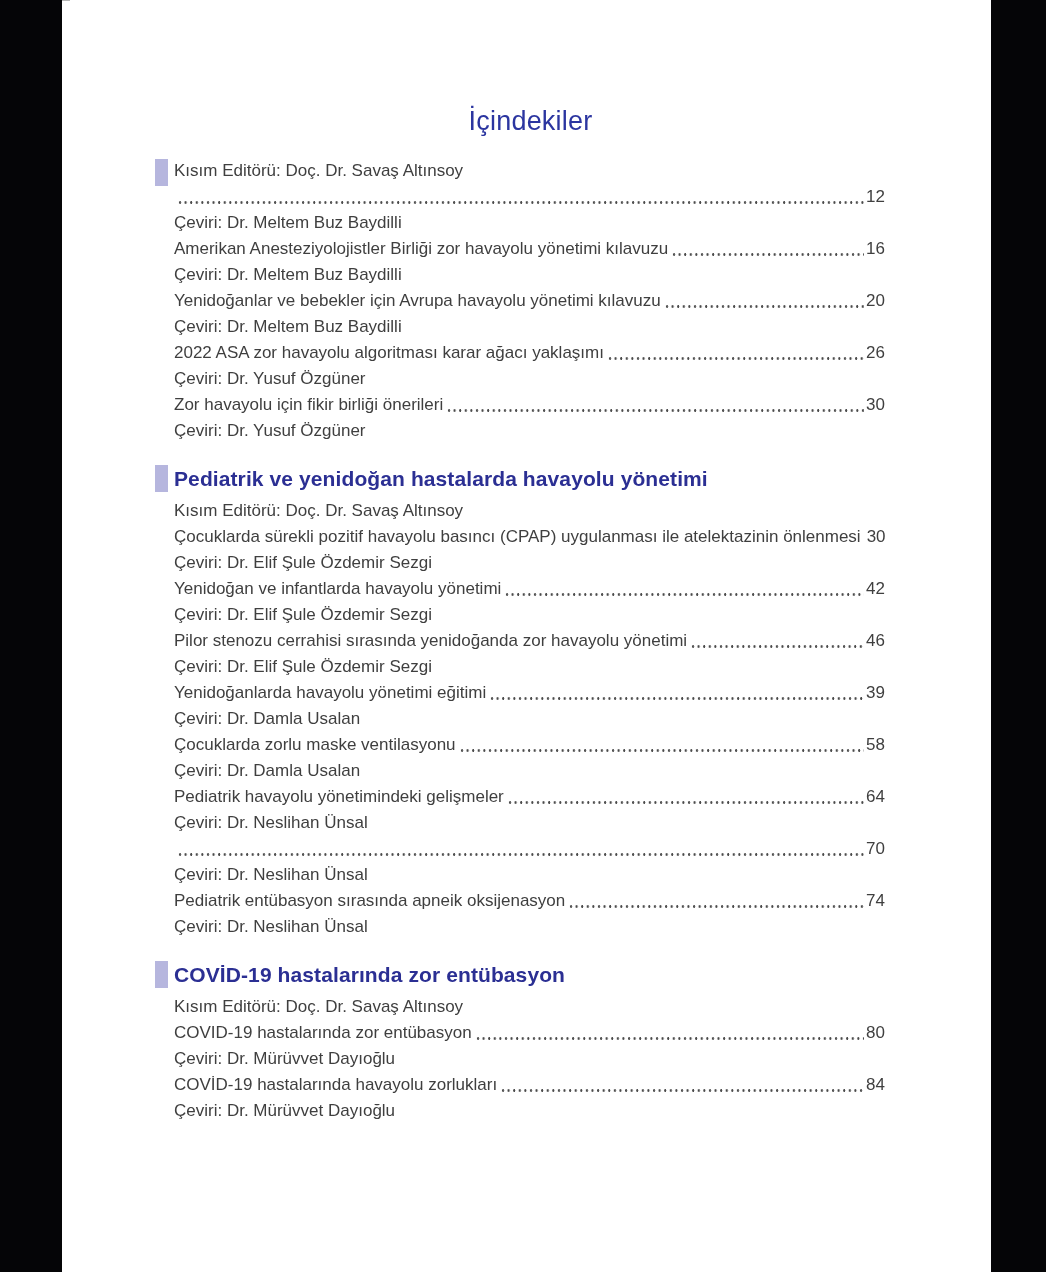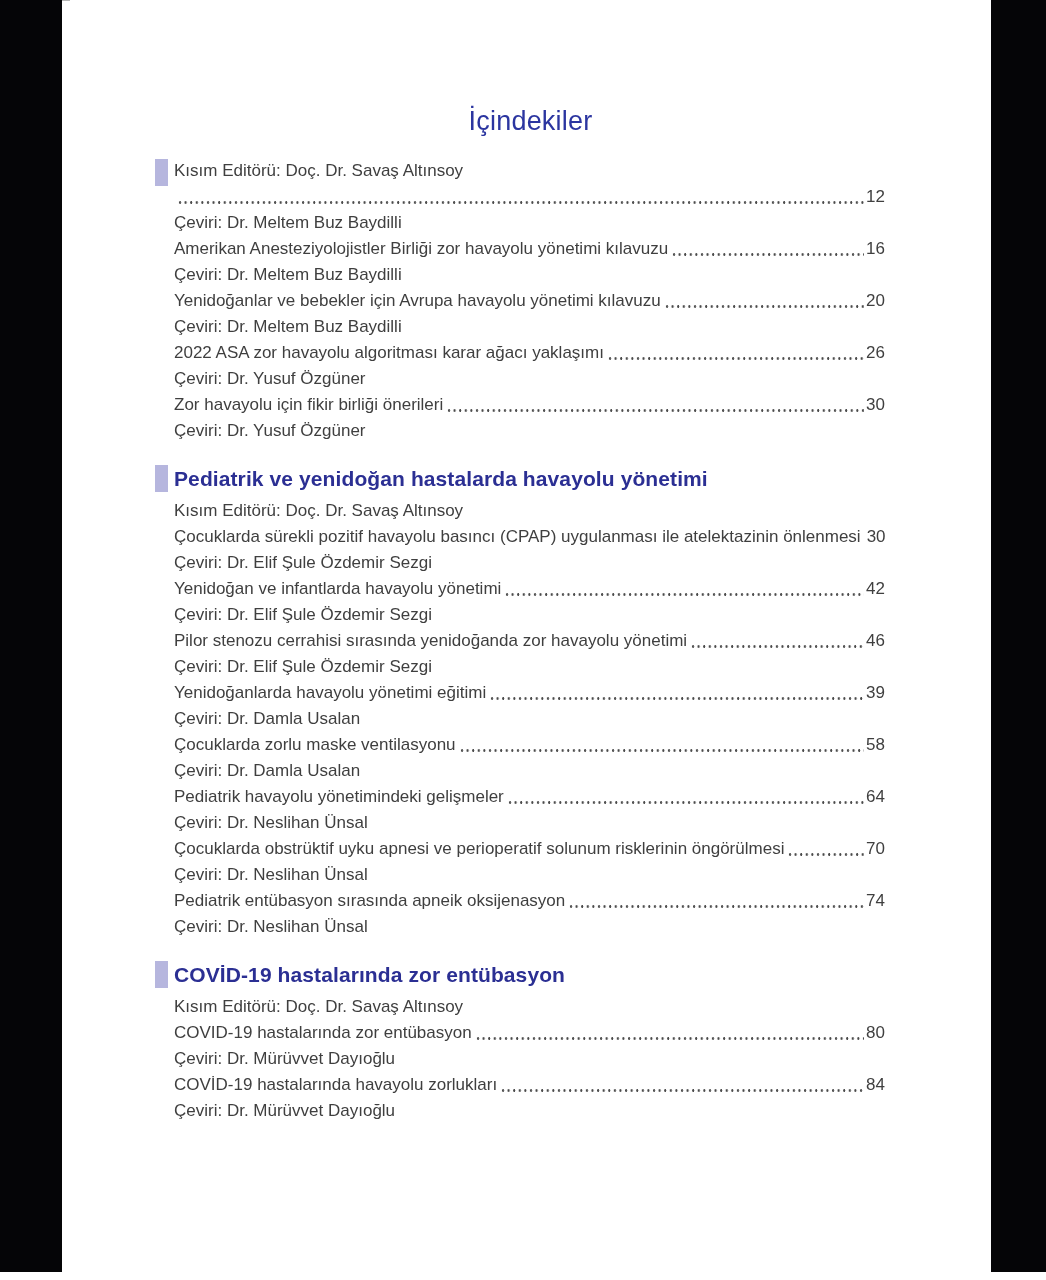--- a/index.html
+++ b/index.html
@@ -174,21 +174,20 @@
             <span class="pnum">58</span>
           </div>
           <div class="line italic">Çeviri: Dr. Damla Usalan</div>
           <div class="line entry">
             <span class="etitle">Pediatrik havayolu yönetimindeki gelişmeler</span>
             <span class="dots"></span>
             <span class="pnum">64</span>
           </div>
           <div class="line italic">Çeviri: Dr. Neslihan Ünsal</div>
           <div class="line entry">
-            <span class="etitle">Çocuklarda obstrüktif uyku apnesi ve perioperatif solunum risklerinin öngörülmesi</span>
             <span class="dots"></span>
             <span class="pnum">70</span>
           </div>
           <div class="line italic">Çeviri: Dr. Neslihan Ünsal</div>
           <div class="line entry">
             <span class="etitle">Pediatrik entübasyon sırasında apneik oksijenasyon</span>
             <span class="dots"></span>
             <span class="pnum">74</span>
           </div>
           <div class="line italic">Çeviri: Dr. Neslihan Ünsal</div>

